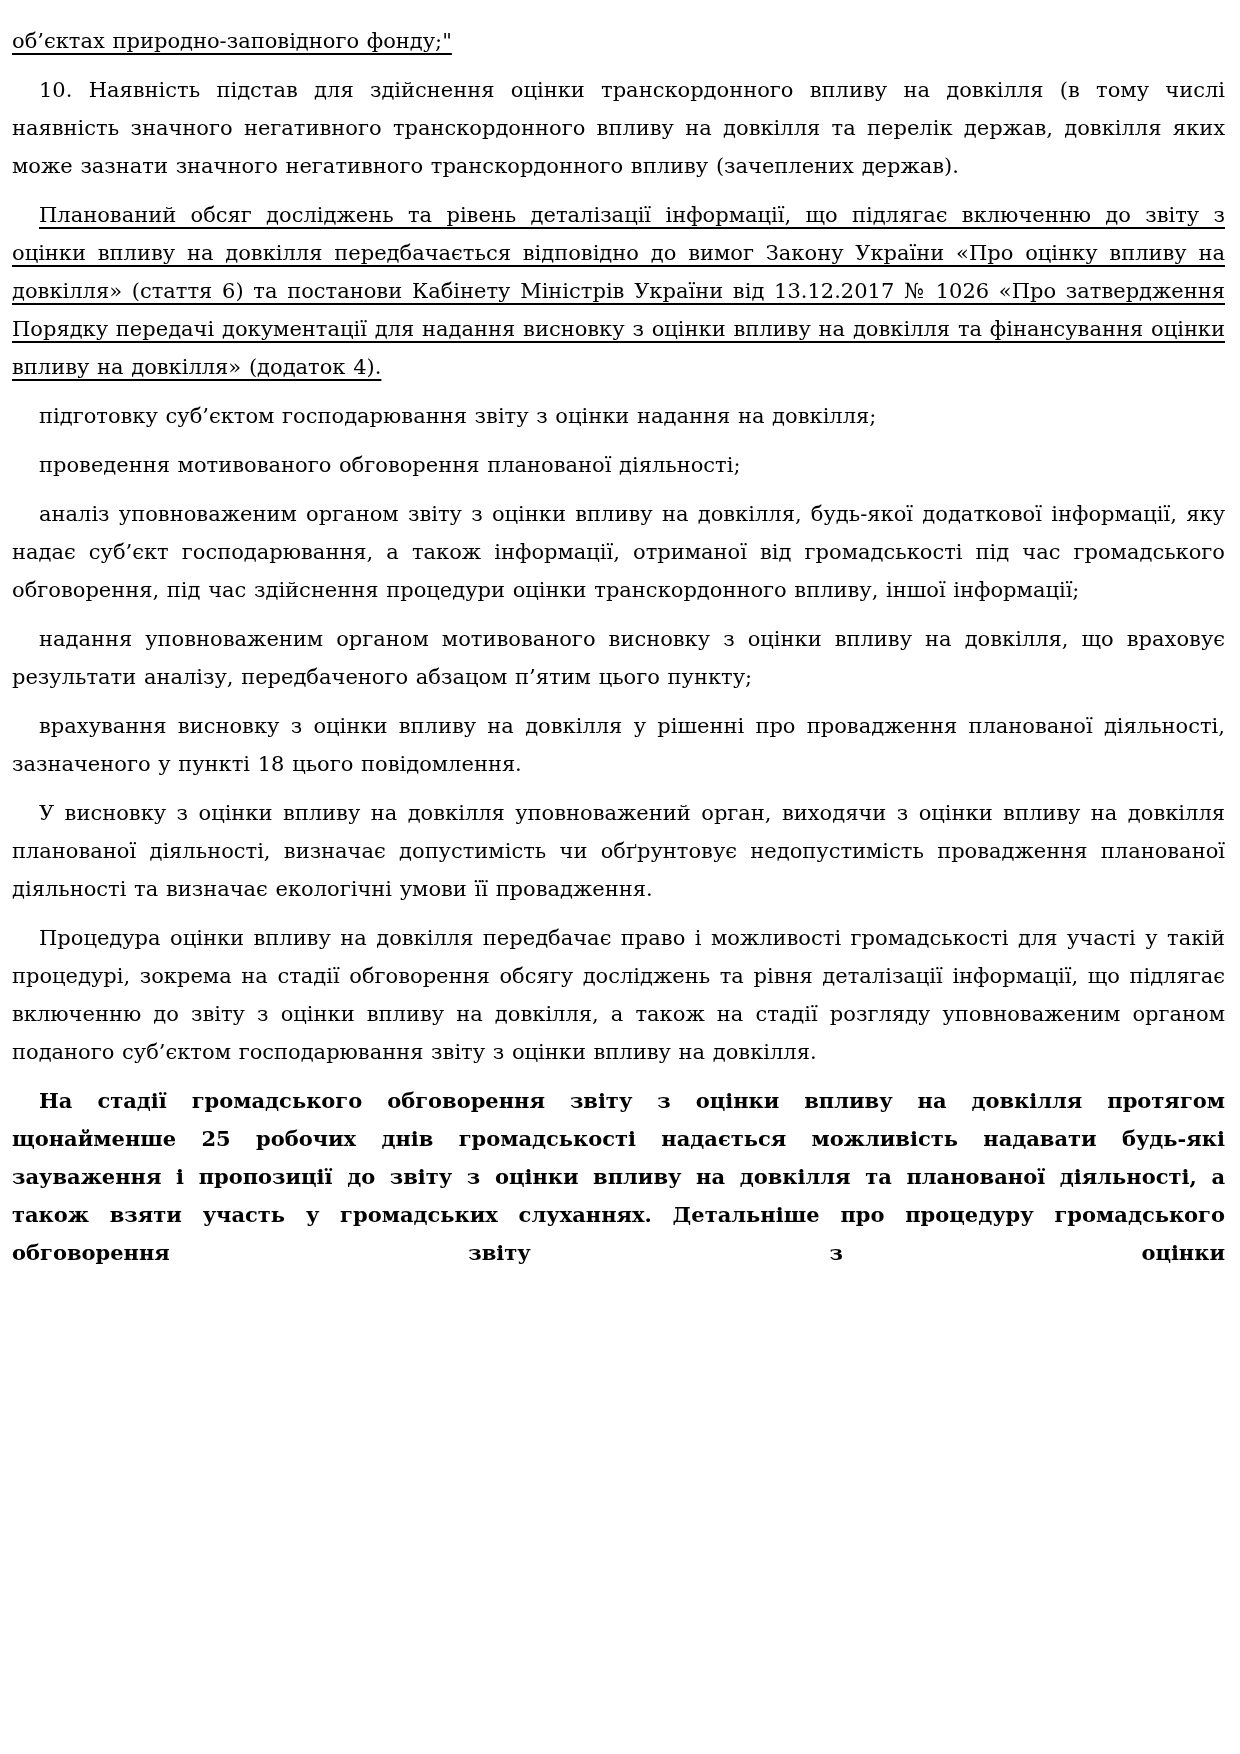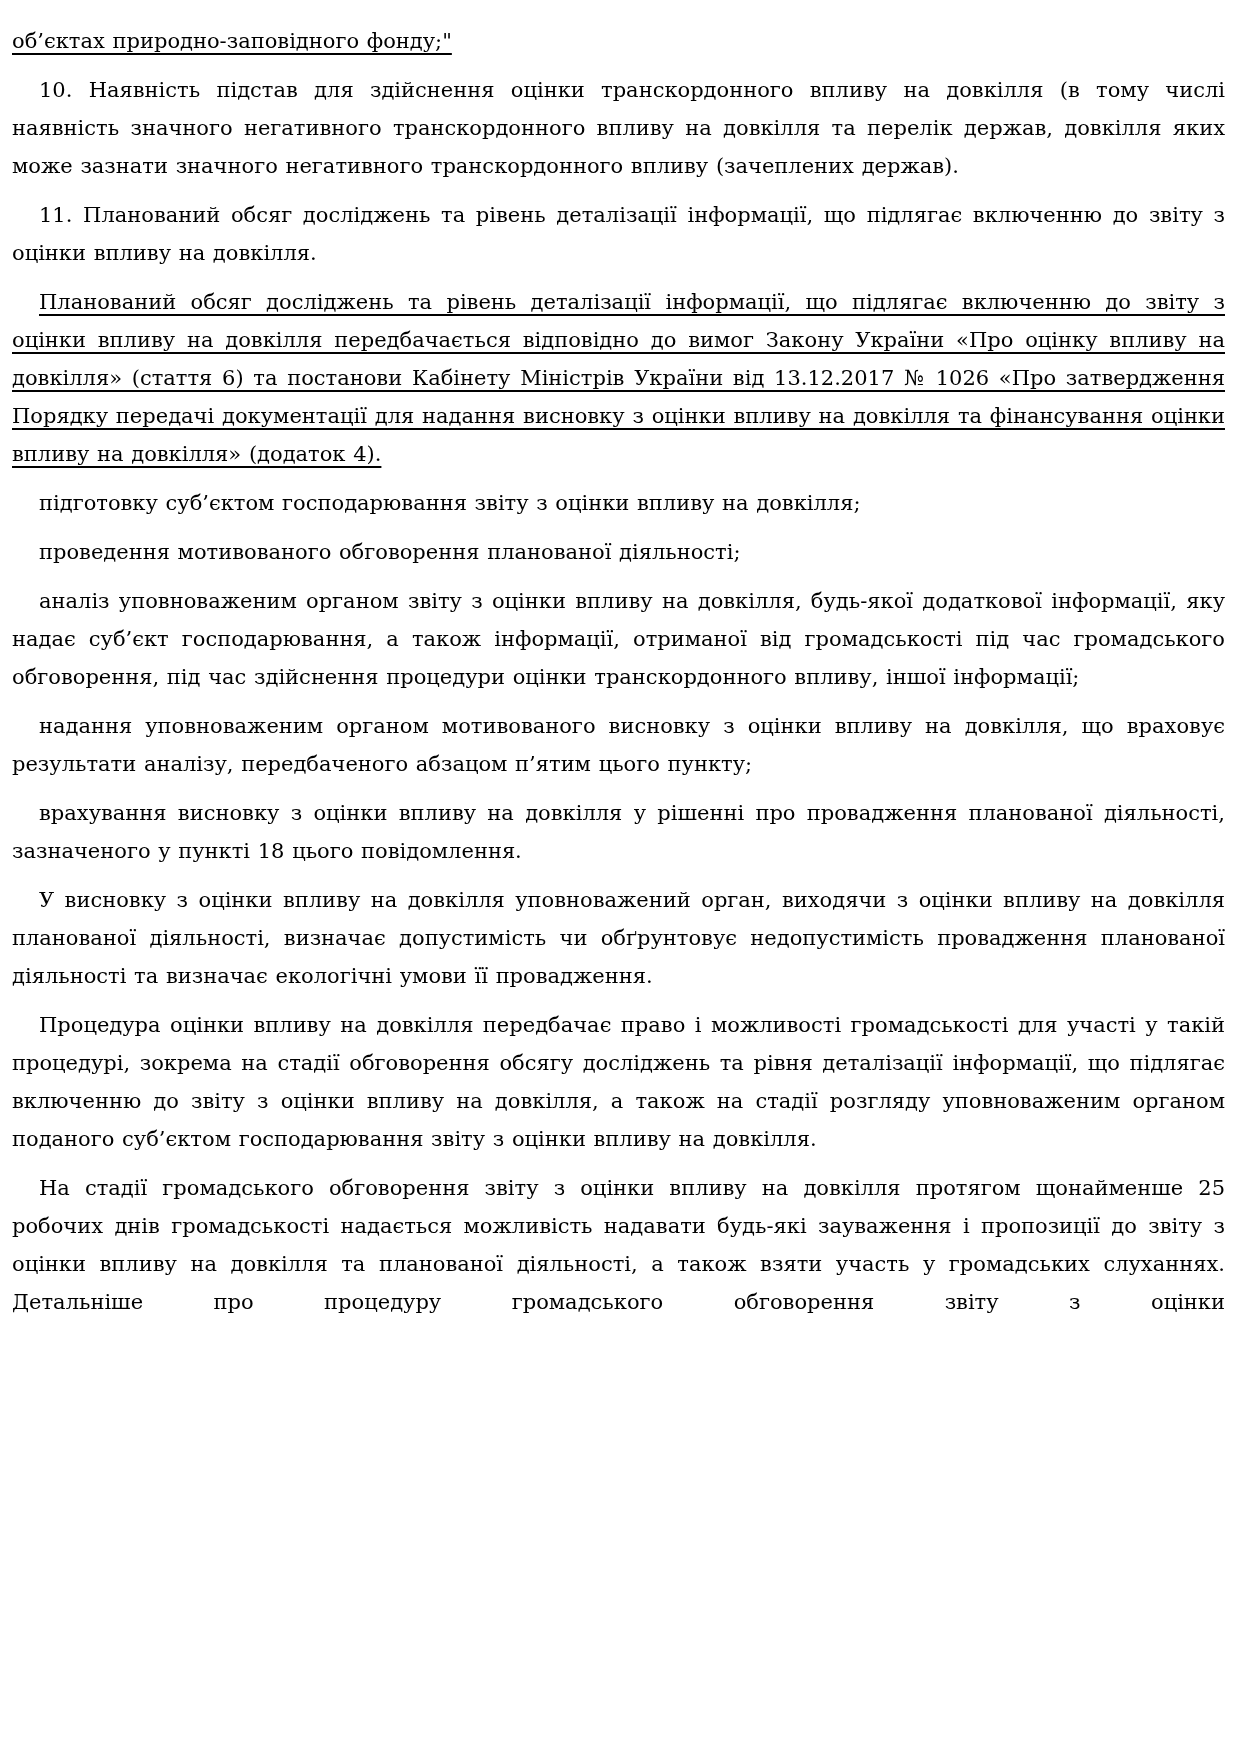--- a/index.html
+++ b/index.html
@@ -26,39 +26,39 @@
     line-height: 38px;
     color: #000000;
     text-align: justify;
     word-spacing: 1px;
   }
   p.para.indent {
     text-indent: 27px;
   }
   p.para.justify-last {
     text-align-last: justify;
+    font-weight: bold;
   }
   .u {
     text-decoration: underline;
     text-decoration-thickness: 2px;
     text-underline-offset: 5px;
   }
   .u.trail {
     padding-right: 13px;
   }
 </style>
 </head>
 <body>
 
 <div class="page">
     <p class="para"><span class="u trail">об’єктах природно-заповідного фонду;"</span></p>
     <p class="para indent">10. Наявність підстав для здійснення оцінки транскордонного впливу на довкілля (в тому числі наявність значного негативного транскордонного впливу на довкілля та перелік держав, довкілля яких може зазнати значного негативного транскордонного впливу (зачеплених держав).</p>
-    <p class="para indent">11. Планований обсяг досліджень та рівень деталізації інформації, що підлягає включенню до звіту з оцінки впливу на довкілля.</p>
     <p class="para indent"><span class="u">Планований обсяг досліджень та рівень деталізації інформації, що підлягає включенню до звіту з оцінки впливу на довкілля передбачається відповідно до вимог Закону України «Про оцінку впливу на довкілля» (стаття 6) та постанови Кабінету Міністрів України від 13.12.2017 № 1026 «Про затвердження Порядку передачі документації для надання висновку з оцінки впливу на довкілля та фінансування оцінки впливу на довкілля» (додаток 4).</span></p>
-    <p class="para indent">підготовку суб’єктом господарювання звіту з оцінки впливу на довкілля;</p>
+    <p class="para indent">підготовку суб’єктом господарювання звіту з оцінки надання на довкілля;</p>
     <p class="para indent">проведення мотивованого обговорення планованої діяльності;</p>
     <p class="para indent">аналіз уповноваженим органом звіту з оцінки впливу на довкілля, будь-якої додаткової інформації, яку надає суб’єкт господарювання, а також інформації, отриманої від громадськості під час громадського обговорення, під час здійснення процедури оцінки транскордонного впливу, іншої інформації;</p>
     <p class="para indent">надання уповноваженим органом мотивованого висновку з оцінки впливу на довкілля, що враховує результати аналізу, передбаченого абзацом п’ятим цього пункту;</p>
     <p class="para indent">врахування висновку з оцінки впливу на довкілля у рішенні про провадження планованої діяльності, зазначеного у пункті 18 цього повідомлення.</p>
     <p class="para indent">У висновку з оцінки впливу на довкілля уповноважений орган, виходячи з оцінки впливу на довкілля планованої діяльності, визначає допустимість чи обґрунтовує недопустимість провадження планованої діяльності та визначає екологічні умови її провадження.</p>
     <p class="para indent">Процедура оцінки впливу на довкілля передбачає право і можливості громадськості для участі у такій процедурі, зокрема на стадії обговорення обсягу досліджень та рівня деталізації інформації, що підлягає включенню до звіту з оцінки впливу на довкілля, а також на стадії розгляду уповноваженим органом поданого суб’єктом господарювання звіту з оцінки впливу на довкілля.</p>
     <p class="para indent justify-last">На стадії громадського обговорення звіту з оцінки впливу на довкілля протягом щонайменше 25 робочих днів громадськості надається можливість надавати будь-які зауваження і пропозиції до звіту з оцінки впливу на довкілля та планованої діяльності, а також взяти участь у громадських слуханнях. Детальніше про процедуру громадського обговорення звіту з оцінки</p>
   </div>
 
 </body></html>

